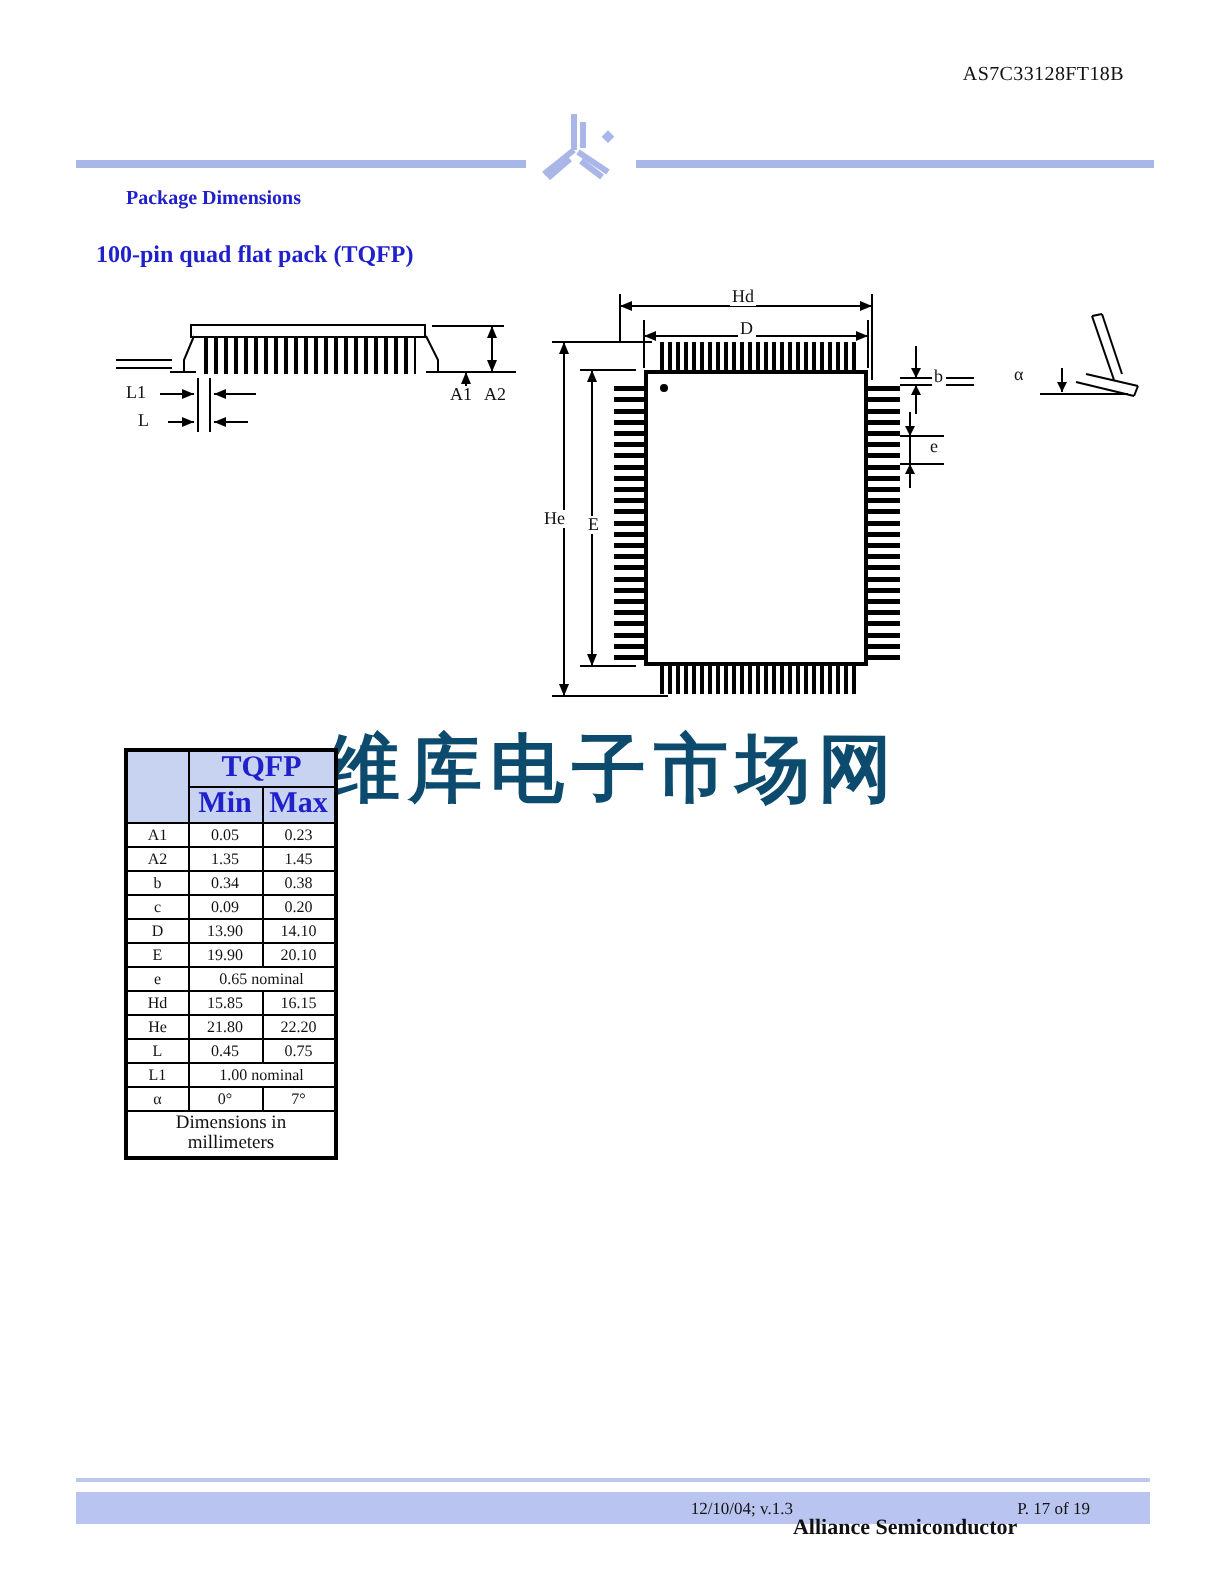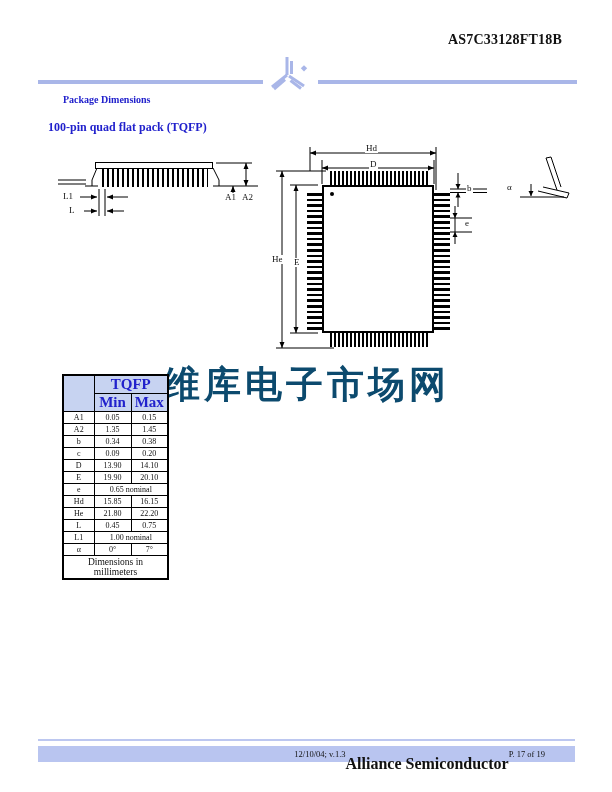--- a/index.html
+++ b/index.html
@@ -5,21 +5,21 @@
   * { margin:0; padding:0; box-sizing:border-box; }
   body { background:#fff; }
   .page {
     position:relative; width:612px; height:792px; margin:0 auto;
     background:#fff; overflow:hidden;
     font-family:"Liberation Serif", serif; color:#111;
   }
   .abs { position:absolute; }
 
   
-  .part-number { top:32px; right:50px; font-size:14px; font-weight:bold; letter-spacing:0.2px; }
+  .part-number { top:32px; right:50px; font-size:10px; font-weight:normal; letter-spacing:0.2px; }
   .dbl-rule { height:2px; border-top:2px solid #a9b6e8; border-bottom:2px solid #a9b6e8; }
   .rule-left  { left:38px;  top:80px; width:225px; }
   .rule-right { left:318px; top:80px; width:259px; }
   .logo { left:266px; top:55px; width:46px; height:36px; }
 
   
   .h-blue { color:#2121cc; font-weight:bold; }
   .sec-title { left:63px; top:94px;  font-size:10px; }
   .sub-title { left:48px; top:120px; font-size:12px; }
 
@@ -60,21 +60,21 @@
   .dims-table .foot { font-size:9.5px; height:14px; padding:1px 3px; }
 
   
   .footer-thin { left:38px; top:739px; width:537px; height:2px; background:#bcc7f0; }
   .footer-bar {
     left:38px; top:746px; width:537px; height:16px; background:#b9c5f0;
     display:flex; align-items:center; justify-content:flex-end;
     padding:0 30px 0 28px; z-index:2;
   }
   .footer-bar .f-left, .footer-bar .f-right { font-size:8.5px; }
-  .footer-bar .f-center { font-size:16px; font-weight:bold;margin-top:20px; }
+  .footer-bar .f-center { font-size:11px; font-weight:bold;margin-top:20px; }
 </style>
 </head>
 <body>
 
 <div class="page">
 
   <div class="abs part-number">AS7C33128FT18B</div>
   <div class="abs dbl-rule rule-left"></div>
   <div class="abs dbl-rule rule-right"></div>
   <svg class="abs logo" viewBox="0 0 46 36">
@@ -203,21 +203,21 @@
         <td class="hd sym" rowspan="2"></td>
         <td class="hd" colspan="2">TQFP</td>
       </tr>
       <tr>
         <td class="hd val">Min</td>
         <td class="hd val">Max</td>
       </tr>
       <tr>
         <td class="sym">A1</td>
         <td class="val">0.05</td>
-        <td class="val">0.15</td>
+        <td class="val">0.23</td>
       </tr>
       <tr>
         <td class="sym">A2</td>
         <td class="val">1.35</td>
         <td class="val">1.45</td>
       </tr>
       <tr>
         <td class="sym">b</td>
         <td class="val">0.34</td>
         <td class="val">0.38</td>

